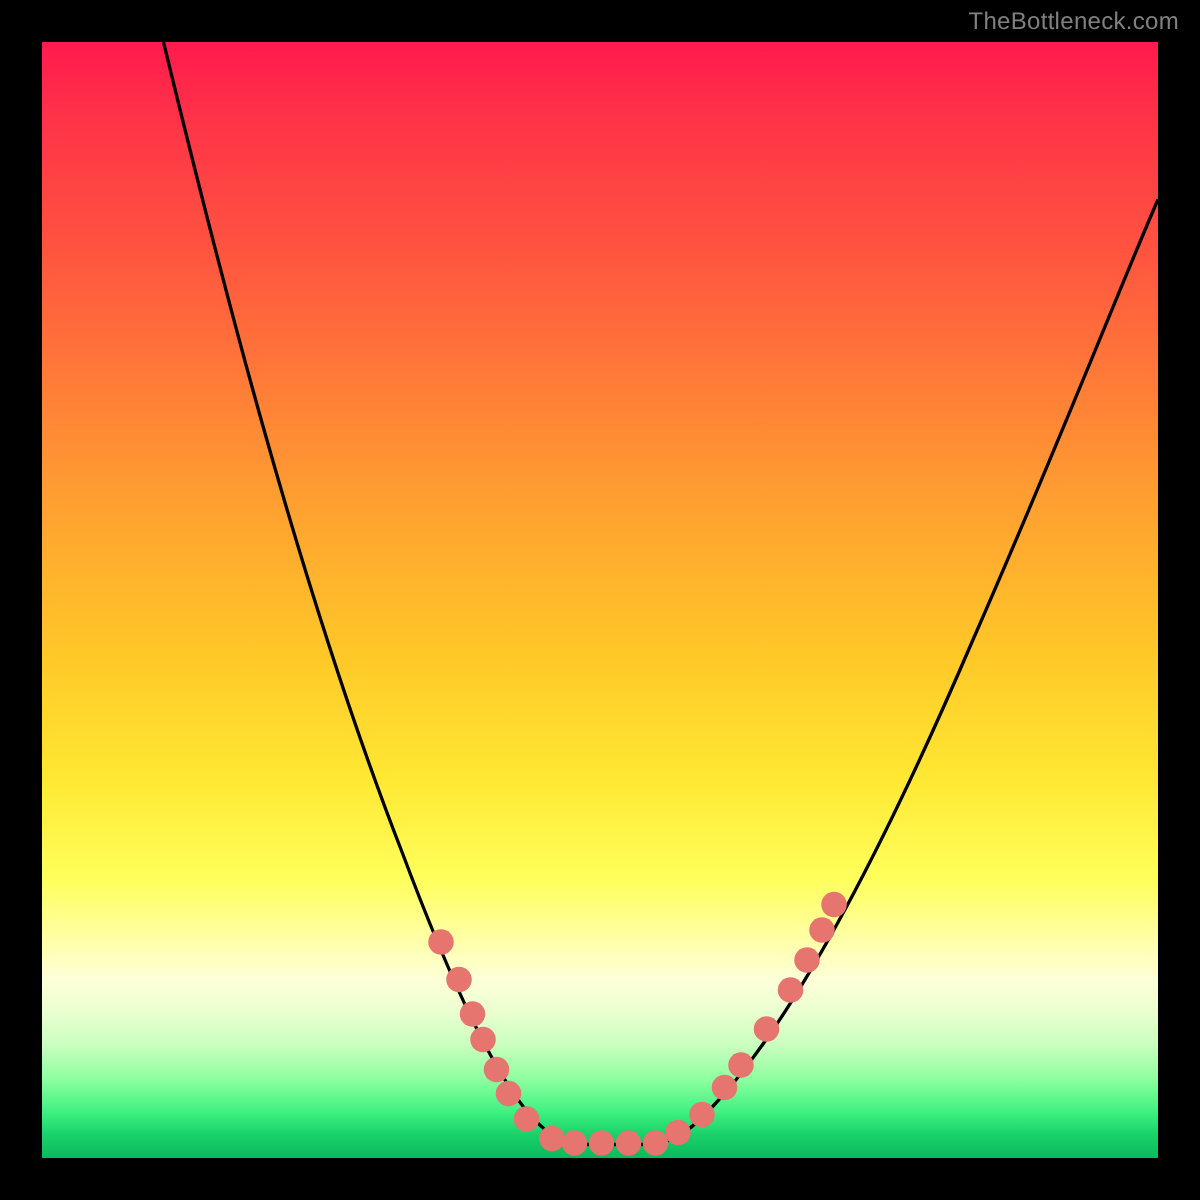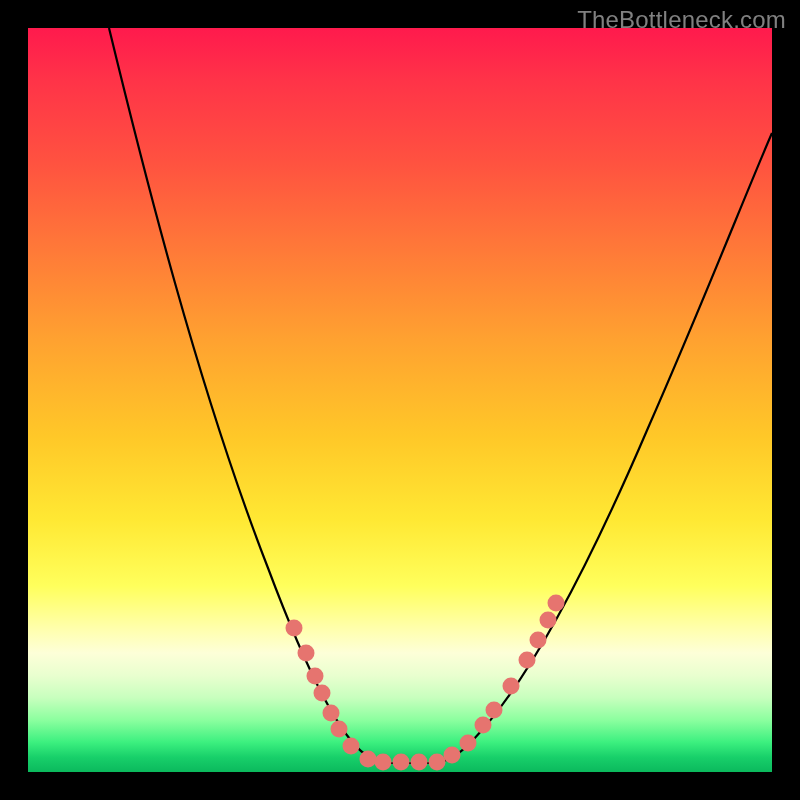--- a/index.html
+++ b/index.html
@@ -35,21 +35,21 @@
       #3cf07f 96%,
       #18d06a 98%,
       #0bb95d 100%
     );
   }
   .watermark {
     position: absolute;
     top: 6px;
     right: 14px;
     color: #808080;
-    font-size: 24px;
+    font-size: 16px;
     font-weight: 500;
     letter-spacing: 0.2px;
     user-select: none;
   }
   svg.curve {
     position: absolute;
     left: 28px;
     top: 28px;
     width: 744px;
     height: 744px;

